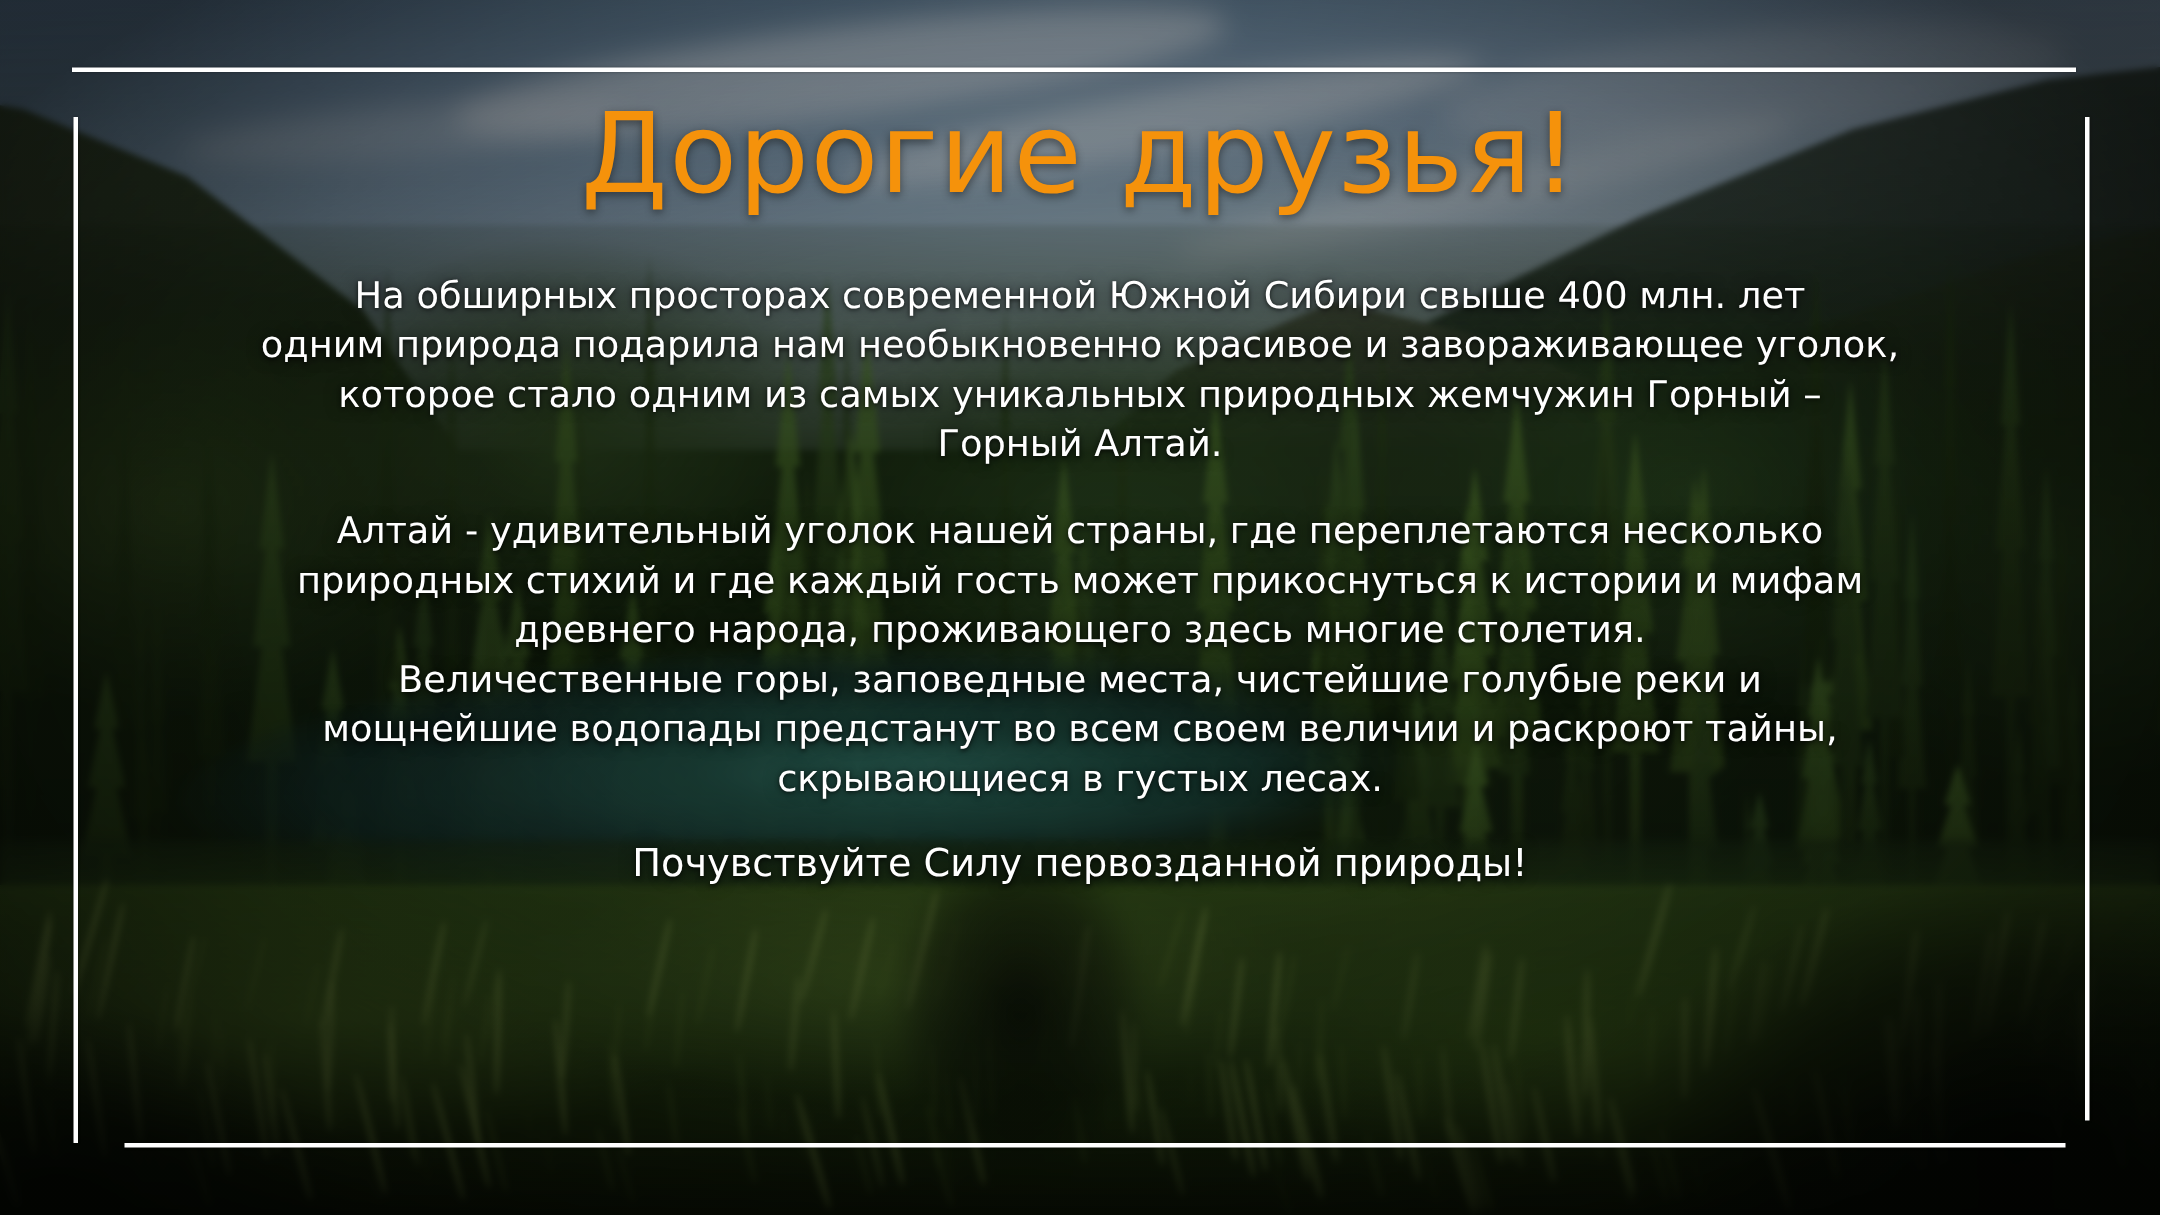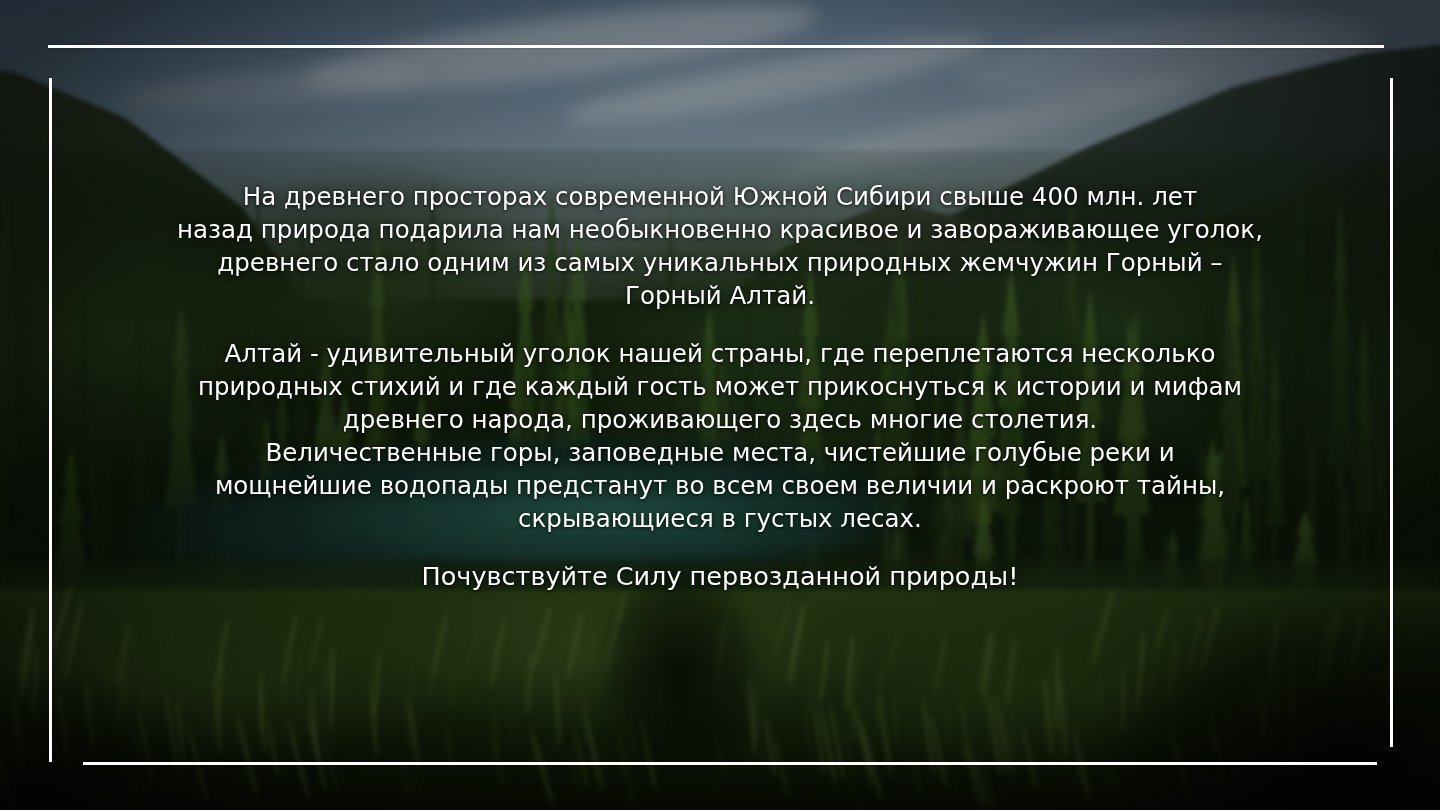--- a/index.html
+++ b/index.html
@@ -577,21 +577,22 @@
     <div class="vignette"></div>
   </div>
 
   <div class="frame-line f-top"></div>
   <div class="frame-line f-left"></div>
   <div class="frame-line f-right"></div>
   <div class="frame-line f-bottom"></div>
 
   <div class="content">
 
+    <div class="title">Дорогие друзья!</div>
 
     <div class="body-block">
-      <div class="para"><span>На древнего просторах современной </span><b>Южной Сибири</b><span>  свыше 400 млн. лет</span><br><span>назад природа </span><b>подарила</b><span> нам необыкновенно красивое и завораживающее уголок,</span><br><span>древнего стало одним из самых уникальных </span><b>природных жемчужин Горный</b><span> –</span><br><b>Горный Алтай.</b></div>
+      <div class="para"><span>На обширных просторах современной </span><b>Южной Сибири</b><span>  свыше 400 млн. лет</span><br><span>одним природа </span><b>подарила</b><span> нам необыкновенно красивое и завораживающее уголок,</span><br><span>которое стало одним из самых уникальных </span><b>природных жемчужин Горный</b><span> –</span><br><b>Горный Алтай.</b></div>
       <div class="para"><b>Алтай</b><span> - удивительный </span><b>уголок нашей страны</b><span>, где переплетаются несколько</span><br><span>природных стихий и где каждый гость может прикоснуться к </span><b>истории и мифам</b><br><b>древнего народа,</b><span> проживающего здесь многие столетия.</span><br><b>Величественные горы</b><span>, заповедные места, </span><b>чистейшие голубые реки</b><span> и</span><br><span>мощнейшие водопады предстанут во всем своем величии и </span><b>раскроют тайны,</b><br><span>скрывающиеся в густых лесах.</span></div>
       <div class="para final"><b class="">Почувствуйте Силу первозданной природы</b><span class="bang">!</span></div>
     </div>
 
   </div>
 </div>
 
 </body></html>

